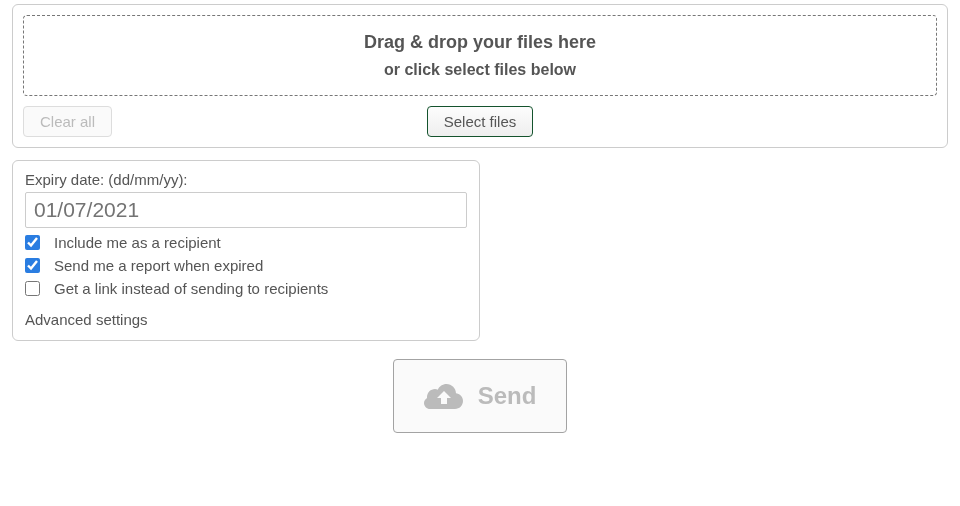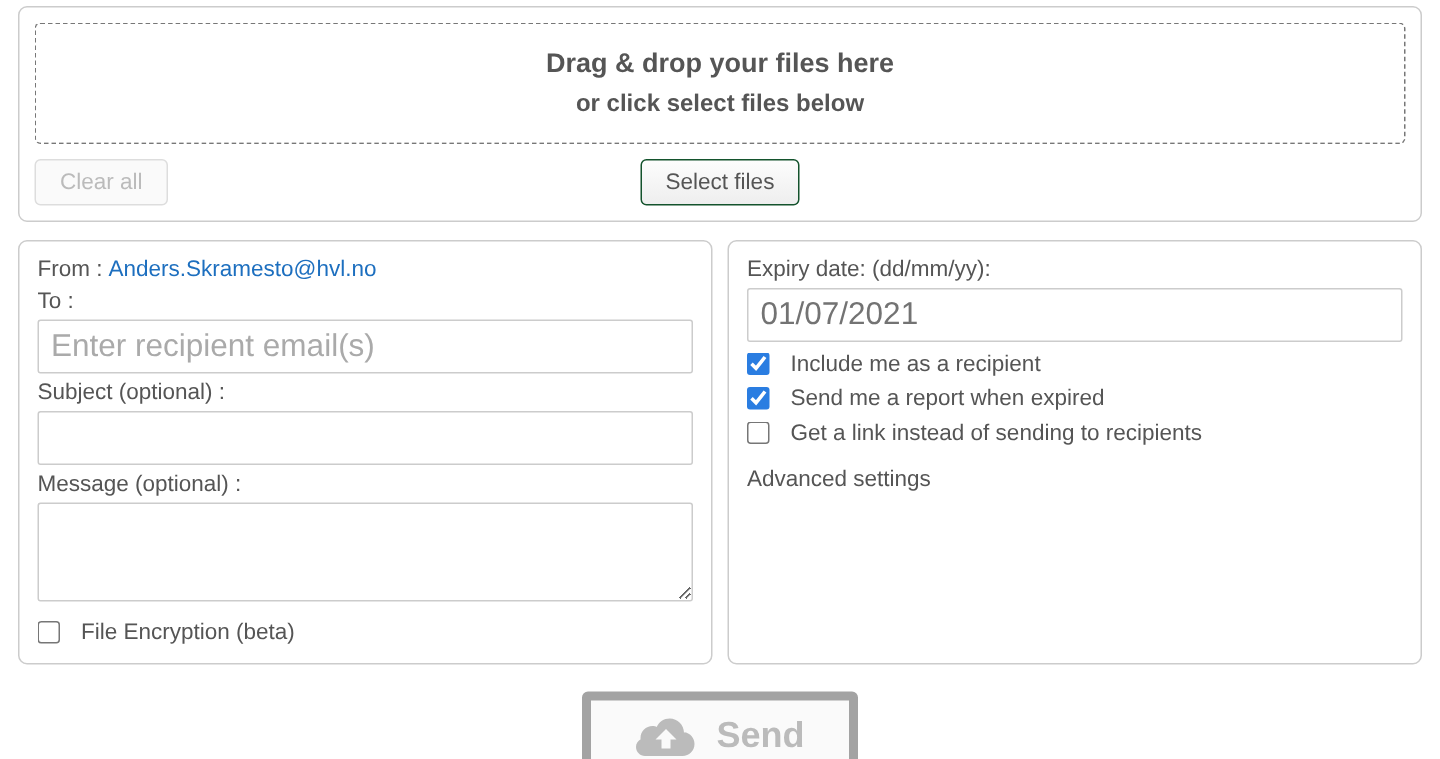--- a/index.html
+++ b/index.html
@@ -108,24 +108,24 @@
       width: 15px; height: 15px;
       accent-color: #2a7de1;
     }
     .opts .check-row { gap: 14px; margin-top: 6px; }
     .adv { margin-top: 14px; color: #555; cursor: pointer; }
     .send-wrap { text-align: center; margin-top: 18px; }
     .send-btn {
       display: inline-flex;
       align-items: center;
       gap: 14px;
-      border: 6px solid #a3a3a3;
+      border: 1px solid #a3a3a3;
       border-radius: 4px;
       background: #fafafa;
-      padding: 10px 30px;
+      padding: 22px 30px;
       cursor: default;
     }
     .send-btn .send-text {
       font-size: 24px;
       font-weight: 700;
       color: #bbb;
     }
     .cloud-icon { fill: #bbb; }
   </style>
 </head>
@@ -139,36 +139,20 @@
   <div class="top-buttons">
     <button class="btn disabled">Clear all</button>
     <div class="btn-center-wrap">
       <button class="btn btn-center">Select files</button>
     </div>
     <span></span>
   </div>
 </div>
 
 <div class="cols">
-  <div class="panel">
-    <div class="from-line">
-      <span>From :</span>
-      <span class="from-email">Anders.Skramesto@hvl.no</span>
-    </div>
-    <div class="field-label">To :</div>
-    <input class="text-input" type="text" placeholder="Enter recipient email(s)" style="">
-    <div class="field-label">Subject (optional) :</div>
-    <input class="text-input" type="text" style="">
-    <div class="field-label">Message (optional) :</div>
-    <textarea class="textarea" style=""></textarea>
-    <div class="check-row">
-      <input type="checkbox" style="">
-      <span>File Encryption (beta)</span>
-    </div>
-  </div>
 
   <div class="panel">
     <div class="field-label" style="margin-top:0">Expiry date: (dd/mm/yy):</div>
     <input class="date-input" type="text" value="01/07/2021" style="">
     <div class="opts" style="margin-top:6px">
       <div class="check-row">
         <input type="checkbox" checked="" style="">
         <span>Include me as a recipient</span>
       </div>
       <div class="check-row">

